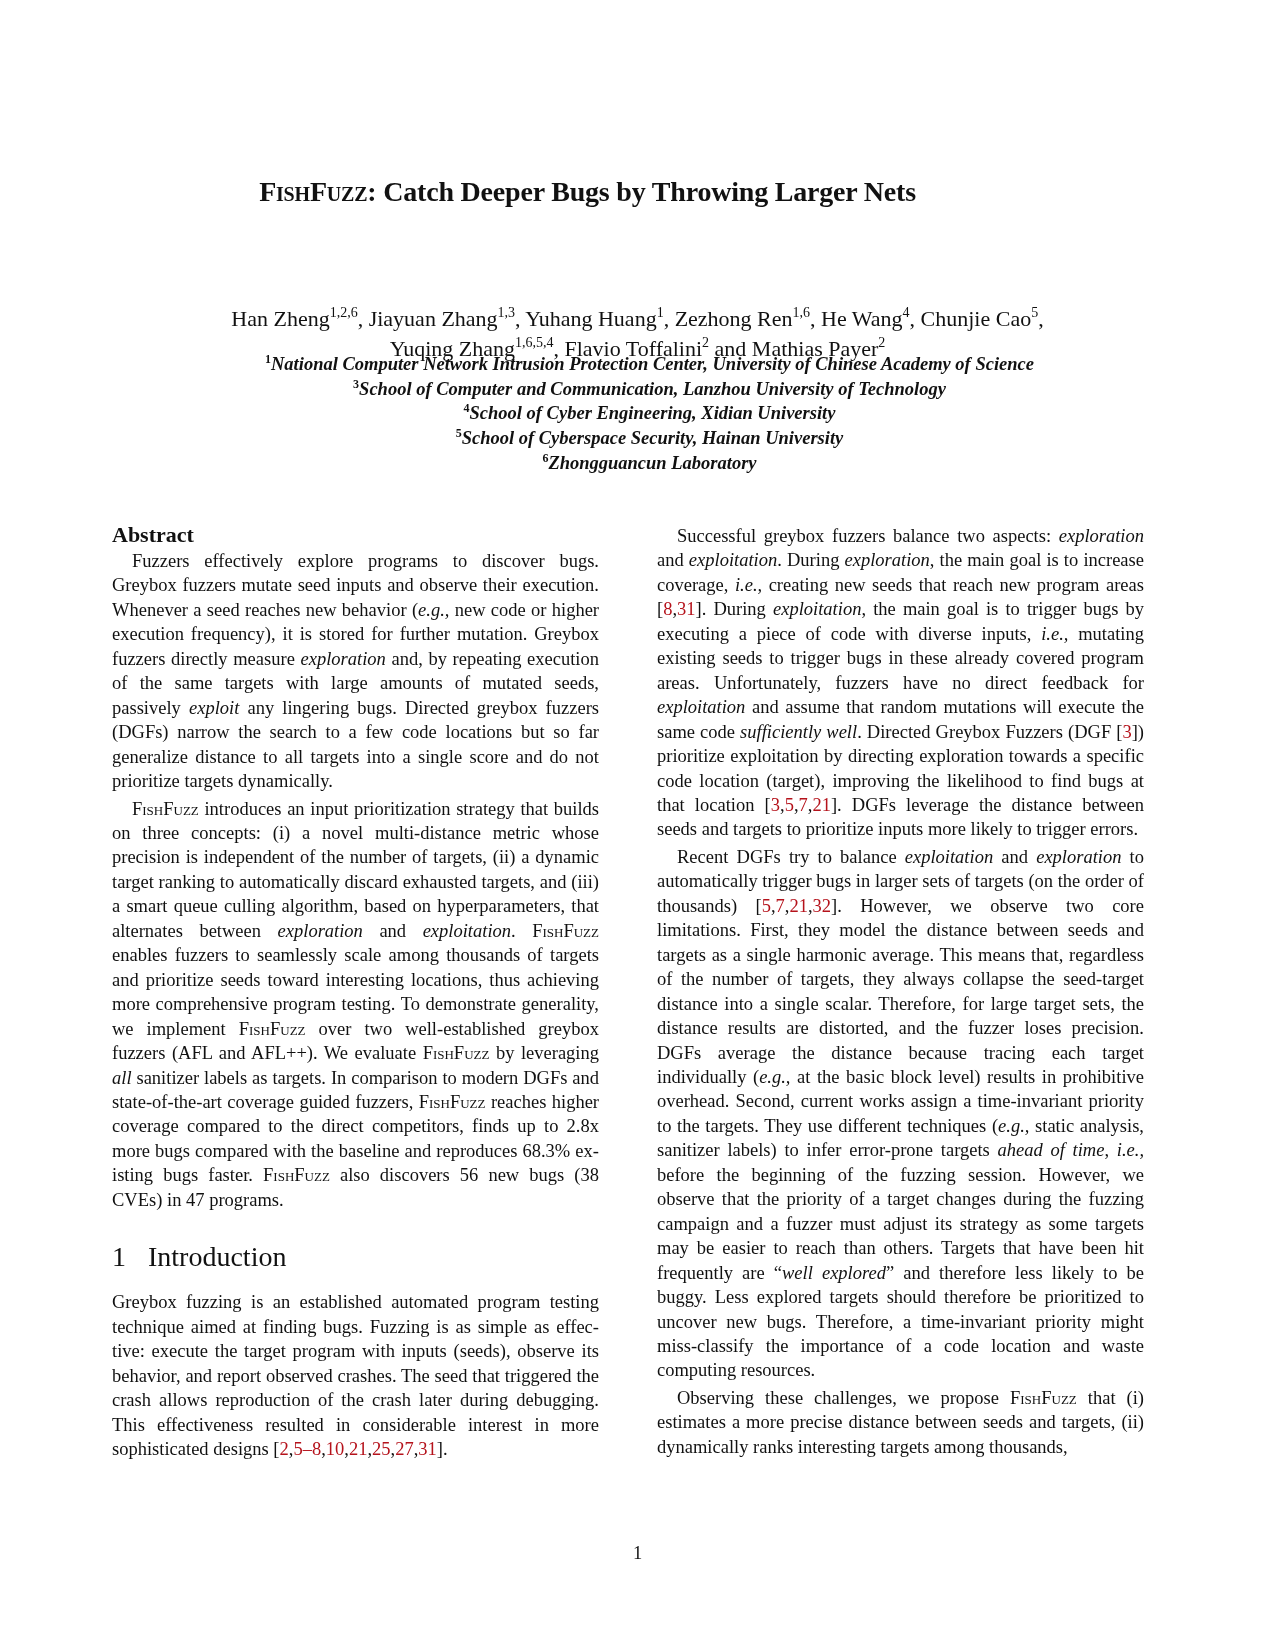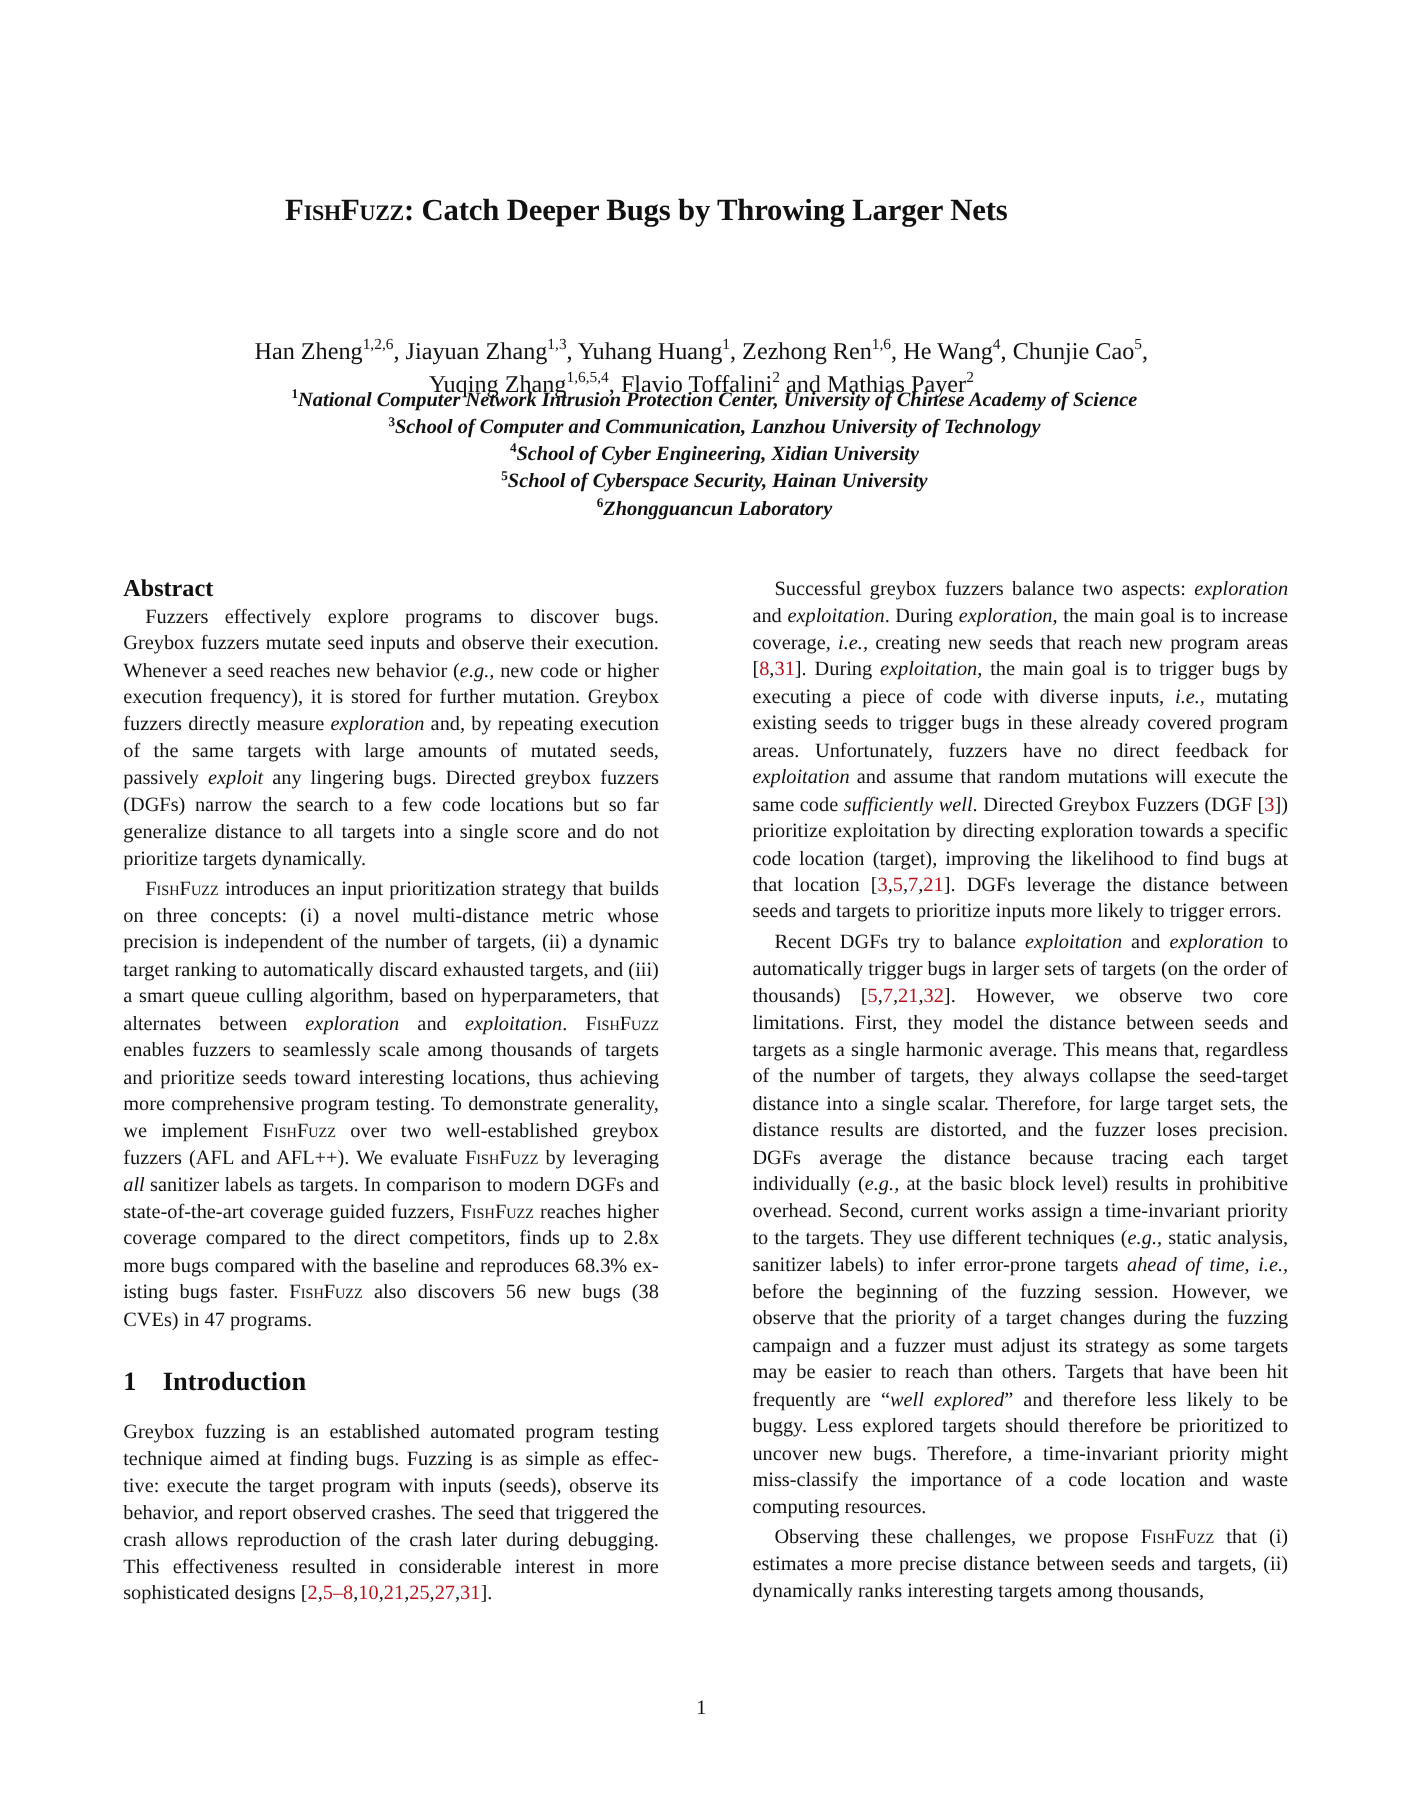--- a/index.html
+++ b/index.html
@@ -22,30 +22,30 @@
     position: absolute; top: 352px; left: 12px; width: 1275px;
     text-align: center; font-style: italic; font-size: 18.5px; line-height: 24.7px; font-weight: bold;
   }
   .affils sup { font-size: 12px; line-height: 0; vertical-align: 7px; font-style: normal; }
   .col {
     position: absolute; top: 522px; width: 487px;
     font-size: 18.5px; line-height: 24.45px; text-align: justify;
     hyphens: manual;
   }
   .col.left { left: 112px; }
-  .col.right { left: 684px; top: 524px; }
+  .col.right { left: 657px; top: 524px; }
   .abstract-head {
     text-align: left; font-weight: bold; font-size: 22px; line-height: 26px;
     margin: 0 0 1px 0;
   }
   .col p { margin: 0; text-indent: 20px; }
   .col p + p { margin-top: 3px; }
   .col p.noindent { text-indent: 0; }
   .sec-head {
-    font-weight: bold; font-size: 24px; line-height: 26px;
+    font-weight: normal; font-size: 28px; line-height: 26px;
     margin: 32px 0 20px 0;
   }
   .sec-head .num { display: inline-block; width: 36px; }
   .cite { color: #b5121b; }
   em { font-style: italic; }
   .page-num {
     position: absolute; top: 1543px; left: 0; width: 1275px;
     text-align: center; font-size: 18.5px;
   }
 </style>

